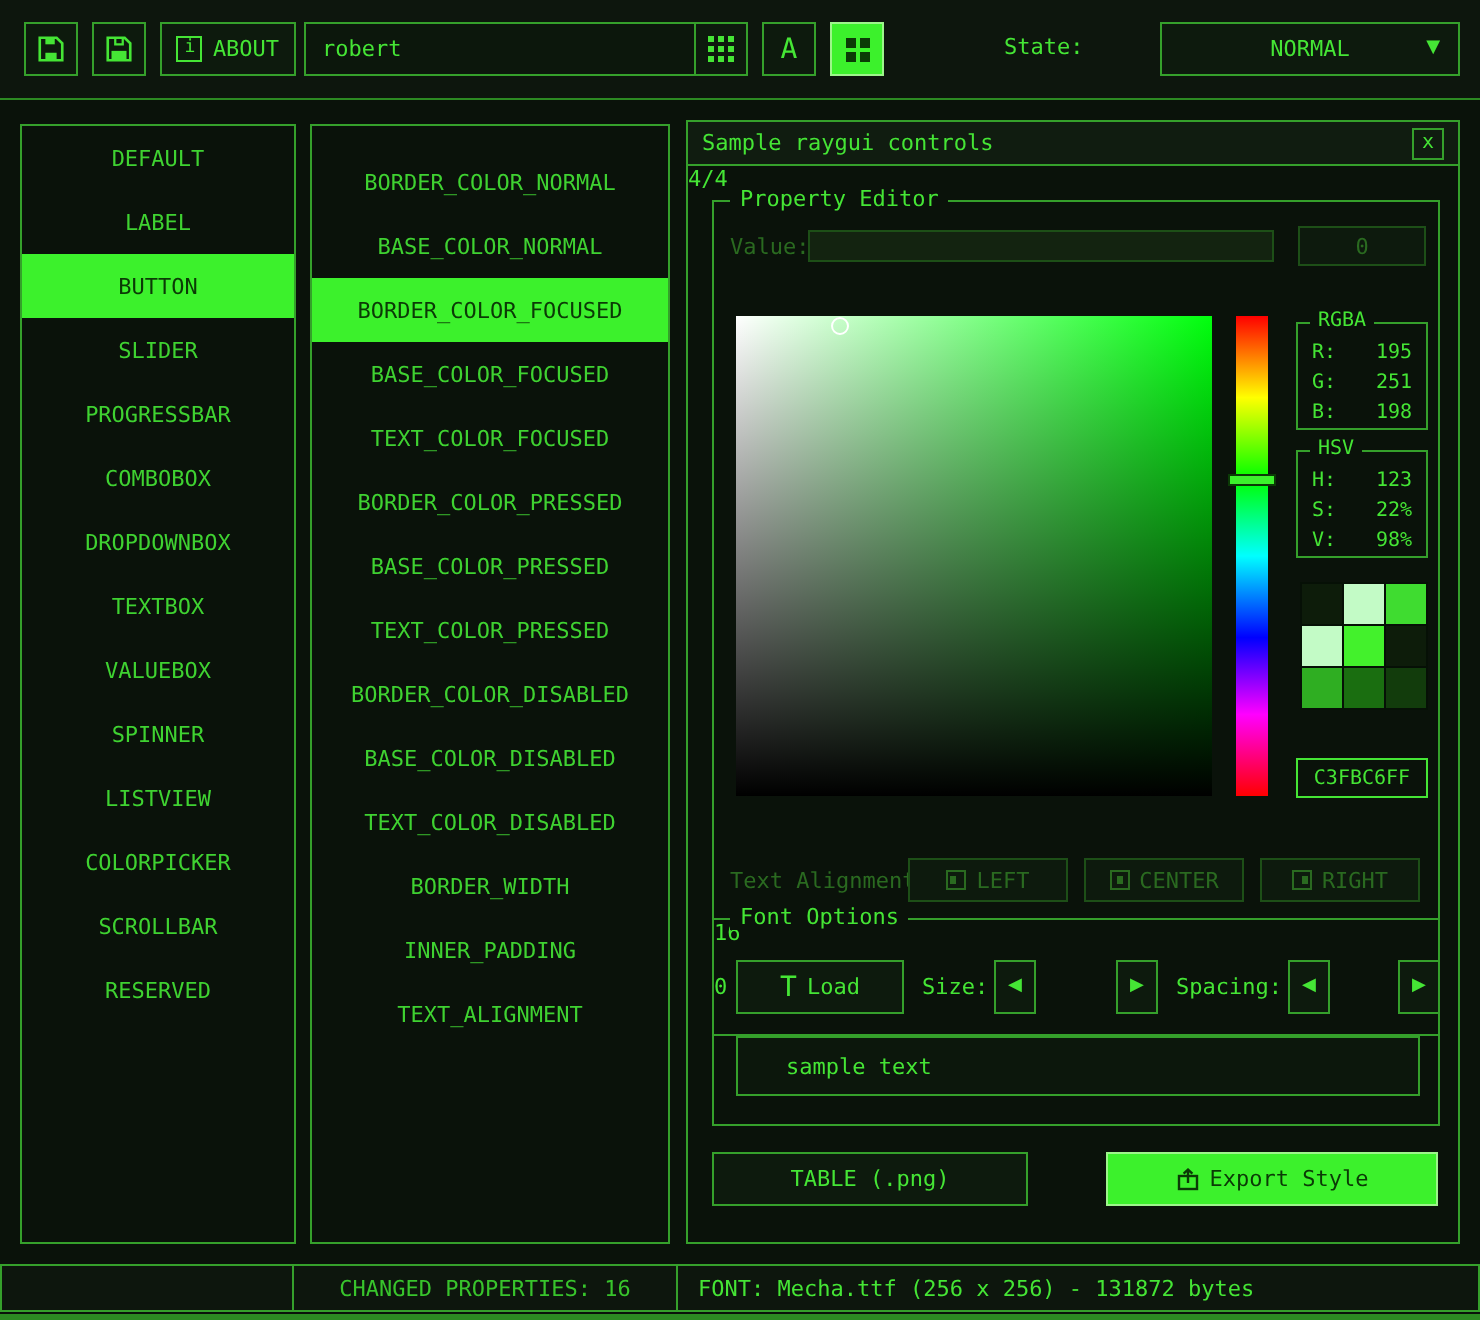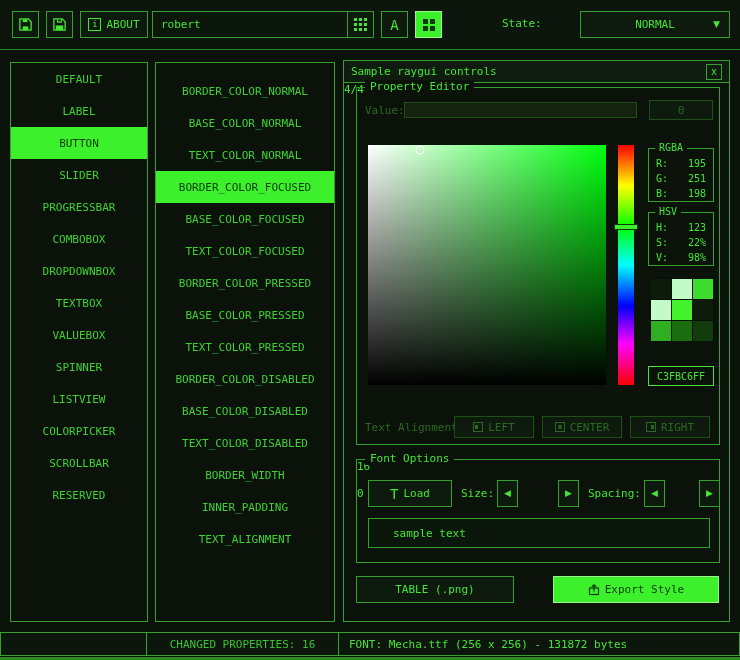--- a/index.html
+++ b/index.html
@@ -123,42 +123,41 @@
     <div class="lrow">SPINNER</div>
     <div class="lrow">LISTVIEW</div>
     <div class="lrow">COLORPICKER</div>
     <div class="lrow">SCROLLBAR</div>
     <div class="lrow">RESERVED</div>
   </div>
 
   <div class="list pad8" style="left:155px;top:62px;width:180px;height:560px">
     <div class="lrow">BORDER_COLOR_NORMAL</div>
     <div class="lrow">BASE_COLOR_NORMAL</div>
-    <div class="lrow">TEXT_COLOR_NORMAL</div>
     <div class="lrow selected">BORDER_COLOR_FOCUSED</div>
     <div class="lrow">BASE_COLOR_FOCUSED</div>
     <div class="lrow">TEXT_COLOR_FOCUSED</div>
     <div class="lrow">BORDER_COLOR_PRESSED</div>
     <div class="lrow">BASE_COLOR_PRESSED</div>
     <div class="lrow">TEXT_COLOR_PRESSED</div>
     <div class="lrow">BORDER_COLOR_DISABLED</div>
     <div class="lrow">BASE_COLOR_DISABLED</div>
     <div class="lrow">TEXT_COLOR_DISABLED</div>
     <div class="lrow">BORDER_WIDTH</div>
     <div class="lrow">INNER_PADDING</div>
     <div class="lrow">TEXT_ALIGNMENT</div>
   </div>
 
   <div class="window">
     <div class="titlebar">
       <span>Sample raygui controls</span>
       <span class="closebtn">x</span>
     </div>
 
-    <div class="group" style="left:12px;top:26px;width:364px;height:358px">
+    <div class="group" style="left:12px;top:39px;width:364px;height:418px">
       <span class="glabel">Property Editor</span>
 
       <span class="label dim" style="left:8px;top:16px">Value:</span>
       <div class="slider" style="left:47px;top:14px;width:233px;height:16px"></div>
       <button class="btn dis" style="left:292px;top:12px;width:64px;height:20px">0</button>
 
       <div class="svpanel" style="background: linear-gradient(to top, rgb(0, 0, 0), rgba(0, 0, 0, 0)), linear-gradient(to right, rgb(255, 255, 255), rgb(0, 255, 13));">
         <div class="svcursor" style="left: 22%; top: 2%;"></div>
       </div>
       <div class="huebar">

